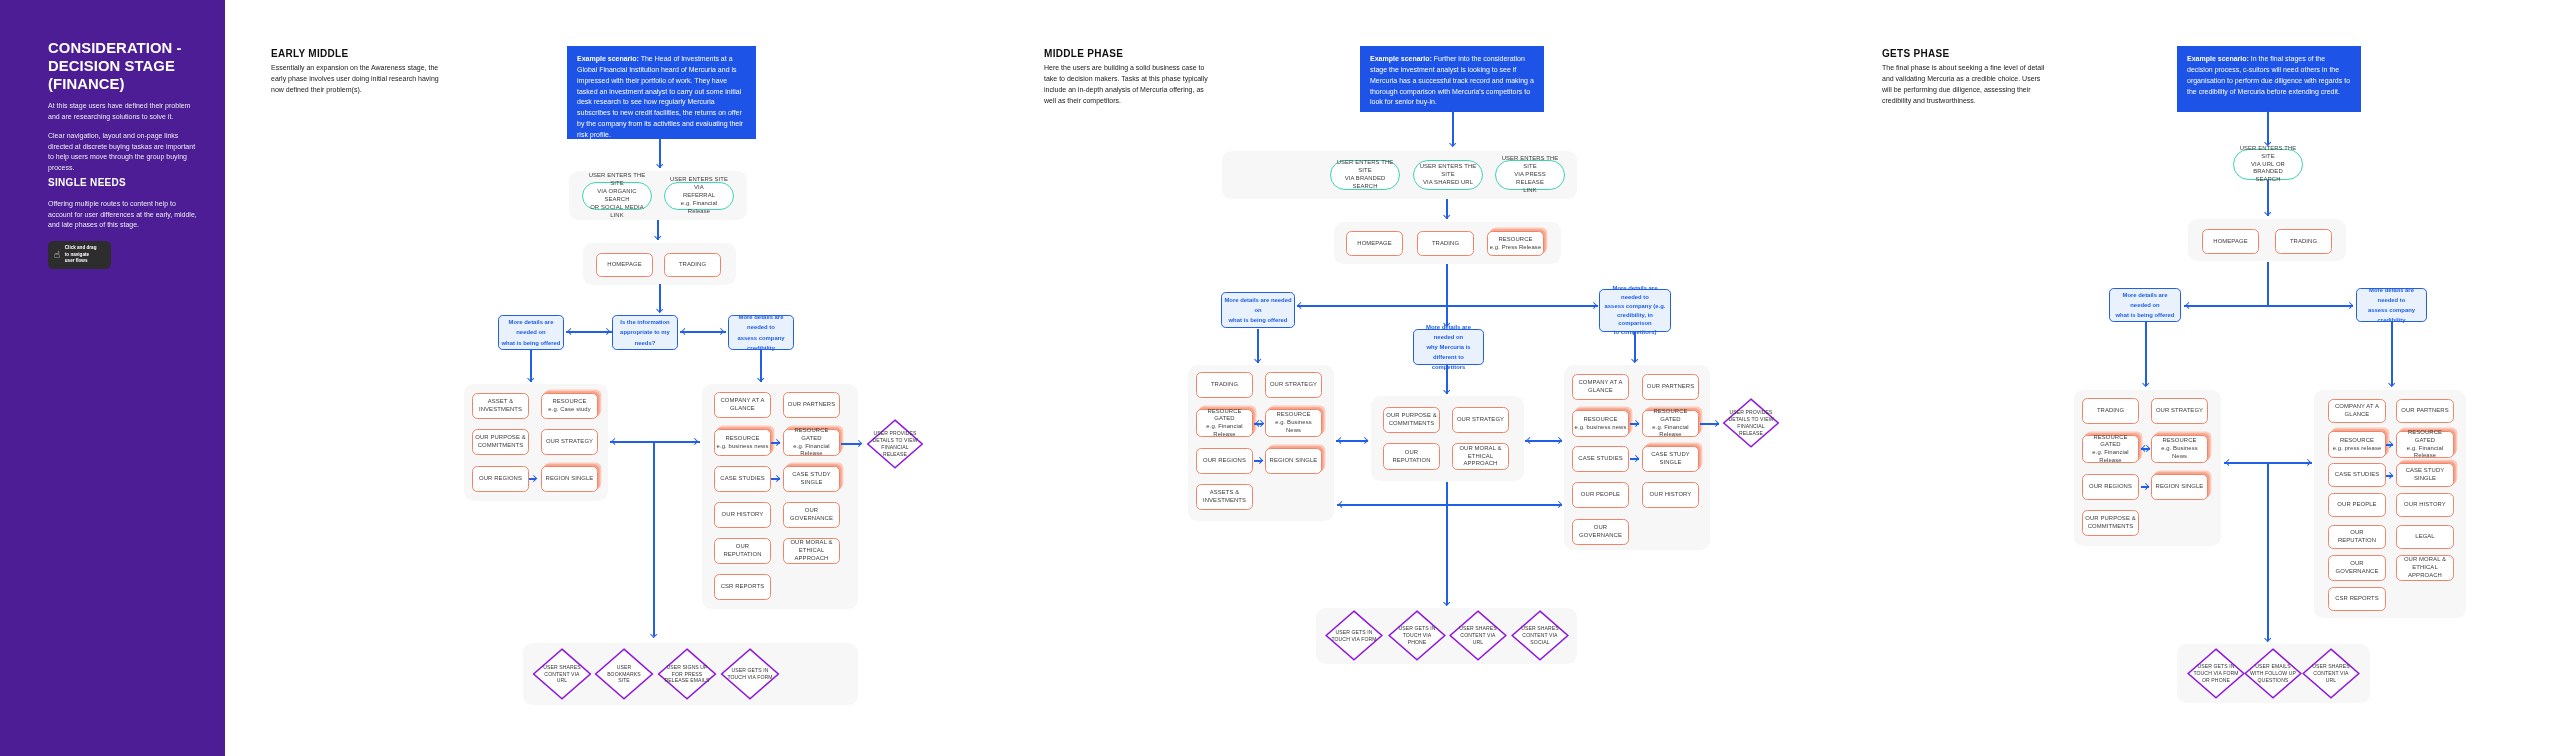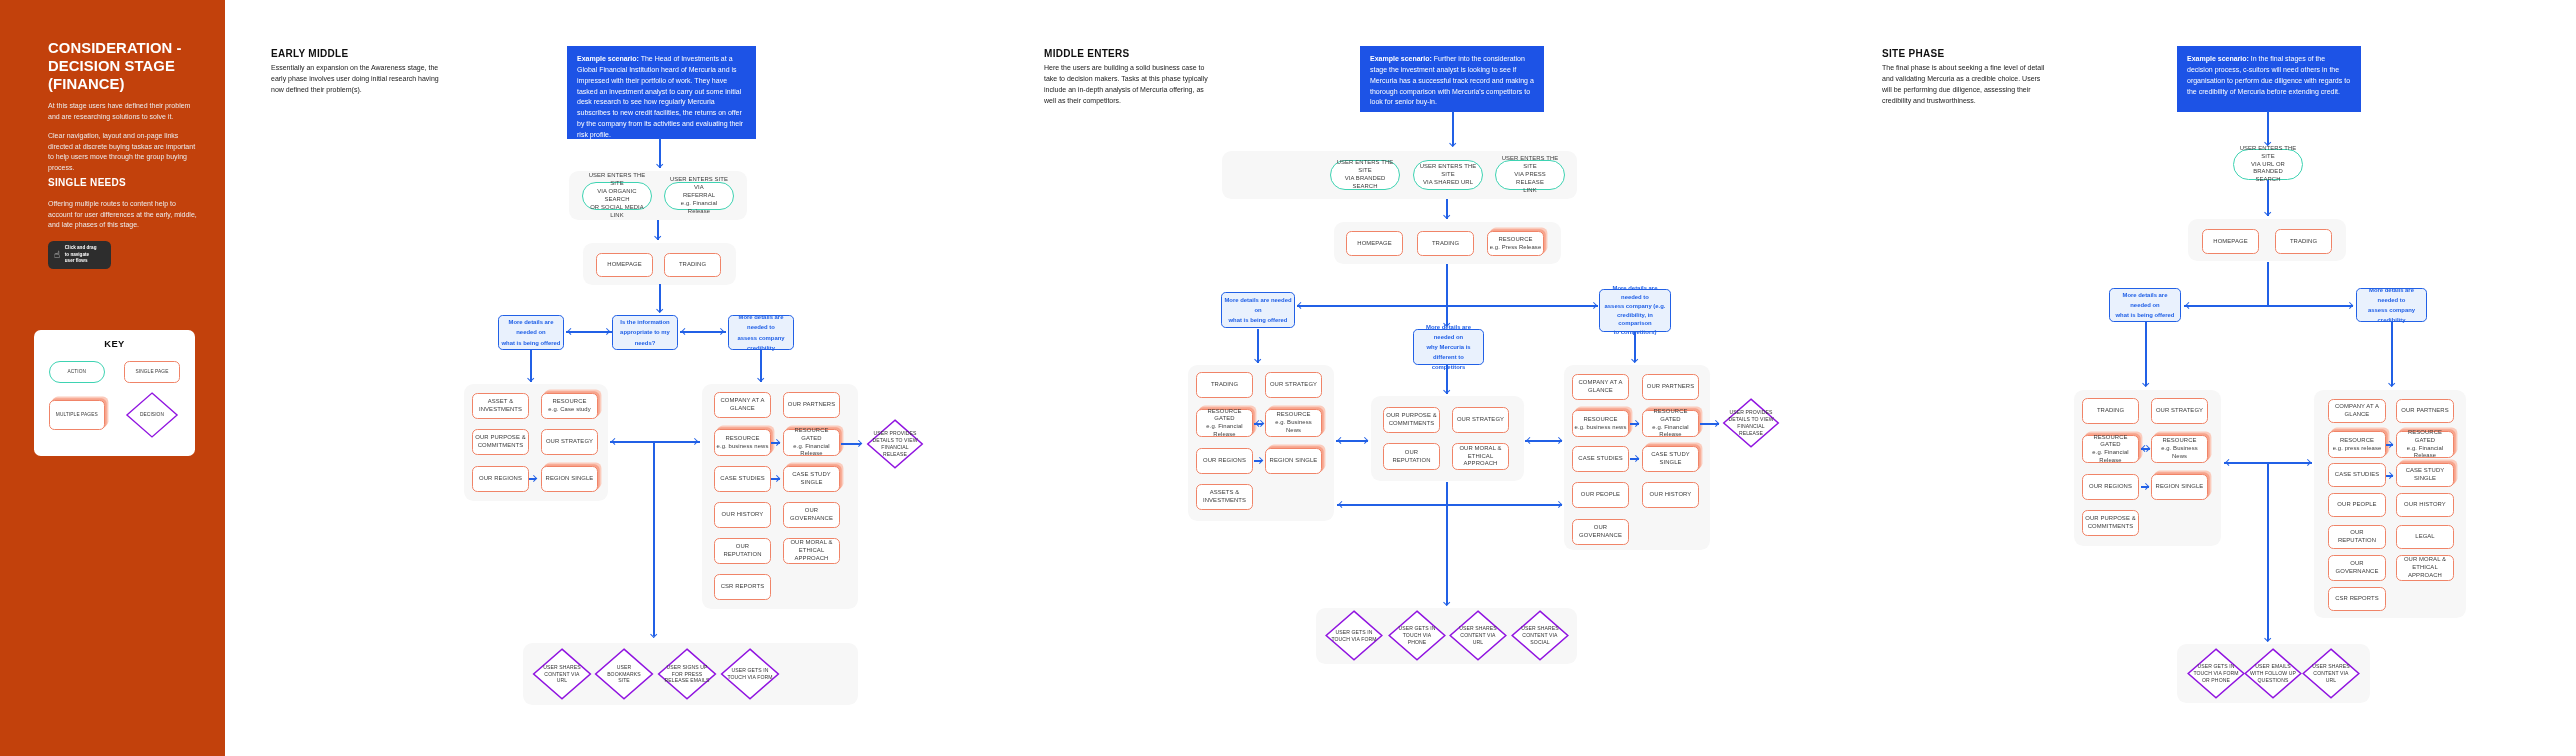--- a/index.html
+++ b/index.html
@@ -1,19 +1,19 @@
 <!DOCTYPE html>
 <html style="font-size:10.7px"><head>
 <meta charset="utf-8">
 <style>
   html,body{margin:0;padding:0}
   .board{position:relative;width:2576px;height:757px;background:#ffffff;overflow:hidden;
          font-family:"Liberation Sans","DejaVu Sans",sans-serif;color:#222}
   
-  .sidebar{position:absolute;left:0;top:0;width:225px;height:757px;background:#c2410c;color:#fff}
+  .sidebar{position:absolute;left:0;top:0;width:225px;height:757px;background:#4c1d95;color:#fff}
   .sb-title{position:absolute;left:48px;top:39px;width:148px;font-size:14.8px;font-weight:800;line-height:1.22;letter-spacing:0.1px;white-space:pre-line;color:#fff}
   .sb-p{position:absolute;left:48px;color:#ececec;font-size:7px;line-height:1.5}
   .sb-h2{position:absolute;left:48px;top:177px;font-size:10px;font-weight:800;letter-spacing:0.3px;color:#fff}
   .chip{position:absolute;left:48px;top:241px;width:63px;height:28px;background:#2d2d2d;border-radius:5.4px;display:flex;align-items:center;gap:4.7px;padding:0 6px;box-sizing:border-box}
   .chip-icon{font-size:10px;color:#fff;line-height:1}
   .chip-label{font-size:4.6px;font-weight:700;line-height:1.45;white-space:pre-line;color:#fff}
   .key{position:absolute;left:34px;top:330px;width:161px;height:126px;background:#fff;border-radius:6.7px;color:#222}
   .key-title{position:absolute;top:8px;left:0;right:0;text-align:center;font-weight:800;font-size:9.4px;letter-spacing:0.4px;color:#0d0d0d}
   
   .page,.action,.need{position:absolute;display:flex;align-items:center;justify-content:center;text-align:center;box-sizing:border-box;white-space:pre-line;background:#fff}
@@ -51,32 +51,20 @@
     <div class="sb-p" style="top:101px;width:146px">At this stage users have defined their problem and are researching solutions to solve it.</div>
     <div class="sb-p" style="top:131px;width:150px">Clear navigation, layout and on-page links directed at discrete buying taskas are important to help users move through the group buying process.</div>
     <div class="sb-h2">SINGLE NEEDS</div>
     <div class="sb-p" style="top:199px;width:150px">Offering multiple routes to content help to account for user differences at the early, middle, and late phases of this stage.</div>
     <div class="chip">
       <span class="chip-icon">☝</span>
       <span class="chip-label">Click and drag
 to navigate
 user flows</span>
     </div>
-    <div class="key">
-      <div class="key-title">KEY</div>
-      <div class="action" style="left:14.8px;top:31px;width:56px;height:22px;font-size:4.8px">ACTION</div>
-      <div class="page" style="left:90px;top:31px;width:56px;height:22px;font-size:4.8px">SINGLE PAGE</div>
-      <div class="page stack" style="left:14.8px;top:70px;width:56px;height:29.5px;font-size:4.8px">MULTIPLE PAGES</div>
-      <div class="diamond" style="left:91px;top:62px;width:54px;height:46px">
-        <svg viewBox="0 0 100 88">
-            <polygon points="50,2 98,44 50,86 2,44"></polygon>
-          </svg>
-        <span class="dlabel" style="font-size:4.8px">DECISION</span>
-      </div>
-    </div>
   </aside>
 
   <section>
     <h2 class="ph-title" style="left:271px;top:40px">EARLY MIDDLE</h2>
     <p class="ph-desc" style="left:271px;top:56px;width:176px">Essentially an expansion on the Awareness stage, the early phase involves user doing initial research having now defined their problem(s).</p>
     <div class="scenario" style="left:567px;top:46px;width:189px;height:93px"><b>Example scenario:</b><span> The Head of Investments at a Global Financial Institution heard of Mercuria and is impressed with their portfolio of work. They have tasked an investment analyst to carry out some initial desk research to see how regularly Mercuria subscribes to new credit facilities, the returns on offer by the company from its activities and evaluating their risk profile.</span></div>
 
     <div class="vl" style="left:659px;top:138px;height:30px"></div>
     <div class="ah aD" style="left:657px;top:162px"></div>
 
@@ -203,21 +191,21 @@
     <div class="diamond" style="left:719px;top:648px;width:62px;height:52px">
       <svg viewBox="0 0 100 88">
           <polygon points="50,2 98,44 50,86 2,44"></polygon>
         </svg>
       <span class="dlabel">USER GETS IN
 TOUCH VIA FORM</span>
     </div>
   </section>
 
   <section>
-    <h2 class="ph-title" style="left:1044px;top:40px">MIDDLE ENTERS</h2>
+    <h2 class="ph-title" style="left:1044px;top:40px">MIDDLE PHASE</h2>
     <p class="ph-desc" style="left:1044px;top:56px;width:169px">Here the users are building a solid business case to take to decision makers. Tasks at this phase typically include an in-depth analysis of Mercuria offering, as well as their competitors.</p>
     <div class="scenario" style="left:1360px;top:46px;width:184px;height:66px"><b>Example scenario:</b><span> Further into the consideration stage the investment analyst is looking to see if Mercuria has a successful track record and making a thorough comparison with Mercuria's competitors to look for senior buy-in.</span></div>
 
     <div class="vl" style="left:1452px;top:111px;height:35px"></div>
     <div class="ah aD" style="left:1450px;top:141px"></div>
 
     <div class="zone" style="left:1222px;top:151px;width:355px;height:48px"></div>
     <div class="action" style="left:1330px;top:160px;width:70px;height:29.5px">USER ENTERS THE SITE
 VIA BRANDED SEARCH</div>
     <div class="action" style="left:1413px;top:160px;width:70px;height:29.5px">USER ENTERS THE SITE
@@ -364,21 +352,21 @@
       <svg viewBox="0 0 100 88">
           <polygon points="50,2 98,44 50,86 2,44"></polygon>
         </svg>
       <span class="dlabel">USER SHARES
 CONTENT VIA
 SOCIAL</span>
     </div>
   </section>
 
   <section>
-    <h2 class="ph-title" style="left:1882px;top:40px">SITE PHASE</h2>
+    <h2 class="ph-title" style="left:1882px;top:40px">GETS PHASE</h2>
     <p class="ph-desc" style="left:1882px;top:56px;width:169px">The final phase is about seeking a fine level of detail and validating Mercuria as a credible choice. Users will be performing due diligence, assessing their credibility and trustworthiness.</p>
     <div class="scenario" style="left:2177px;top:46px;width:184px;height:66px"><b>Example scenario:</b><span> In the final stages of the decision process, c-suitors will need others in the organisation to perform due diligence with regards to the credibility of Mercuria before extending credit.</span></div>
 
     <div class="vl" style="left:2267px;top:111px;height:34px"></div>
     <div class="ah aD" style="left:2265px;top:140px"></div>
 
     <div class="action" style="left:2233px;top:149px;width:70px;height:31px">USER ENTERS THE SITE
 VIA URL OR BRANDED
 SEARCH</div>
 

